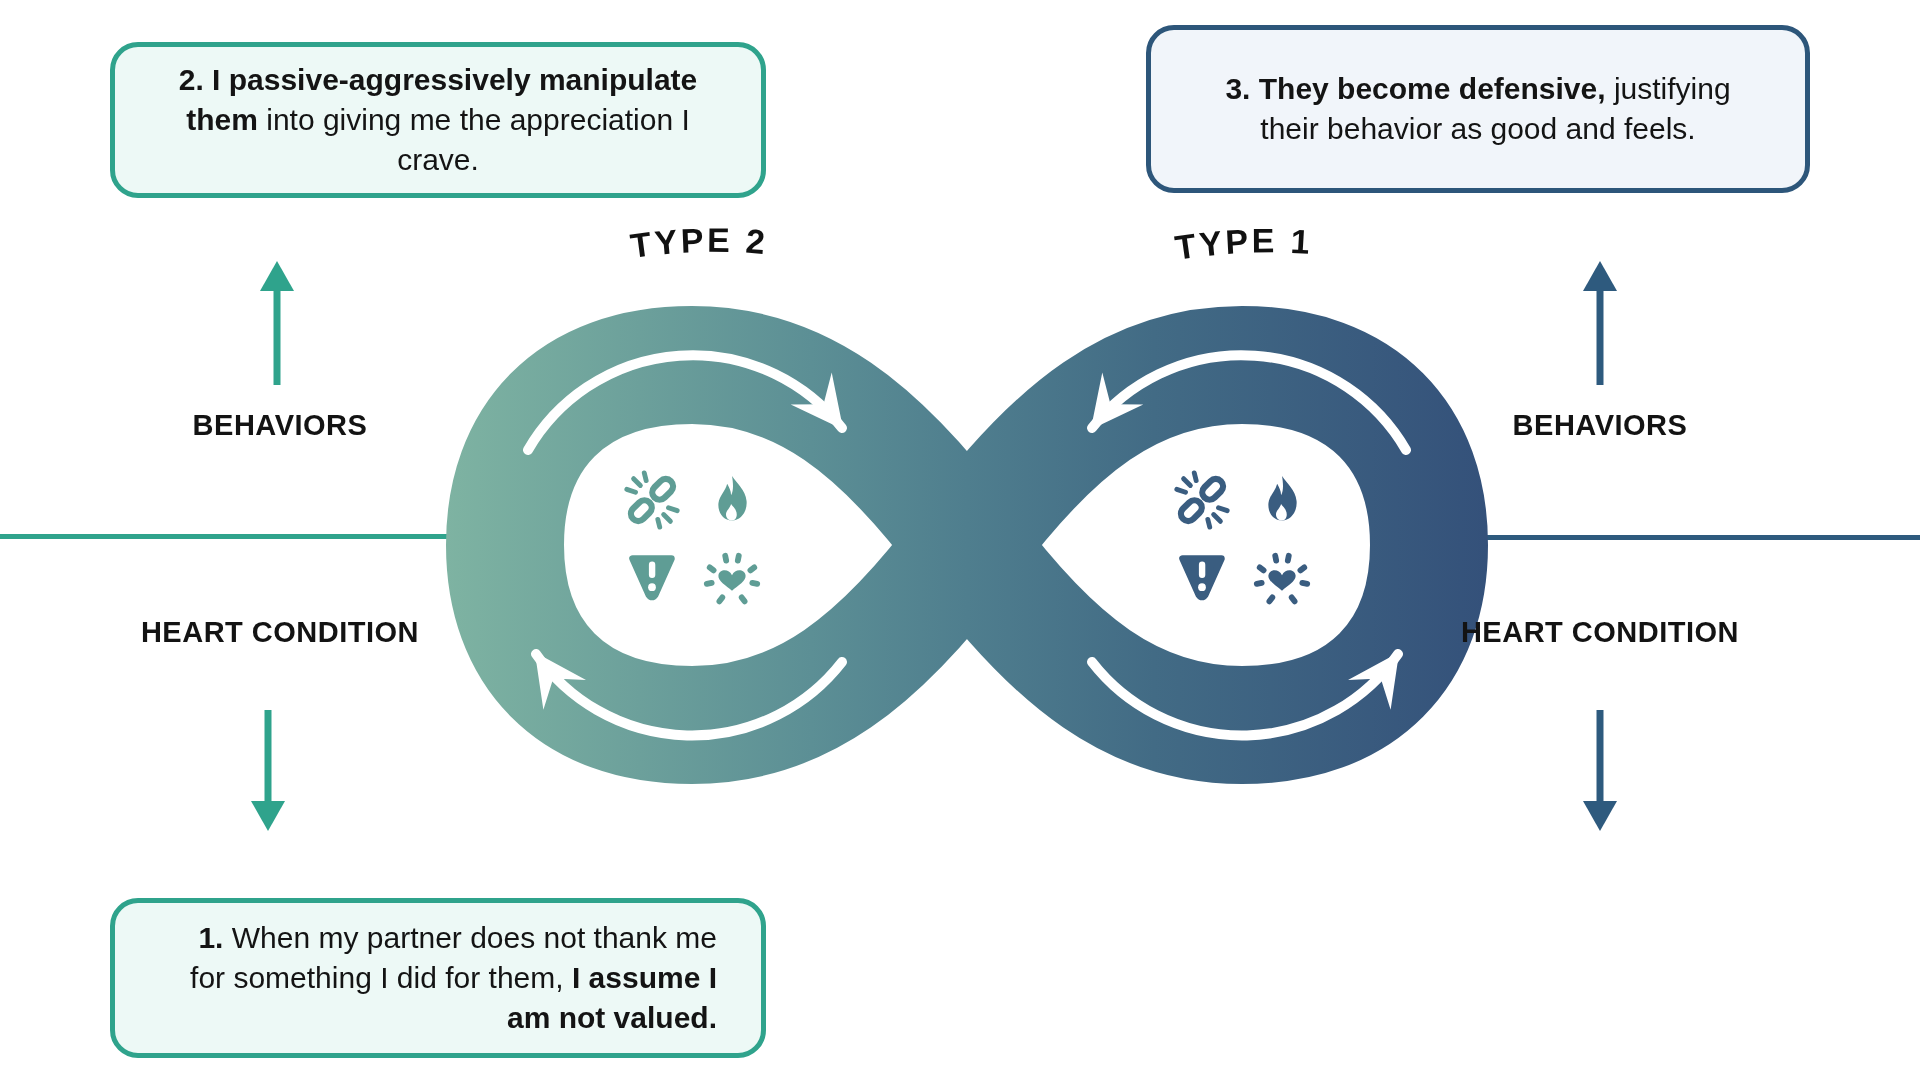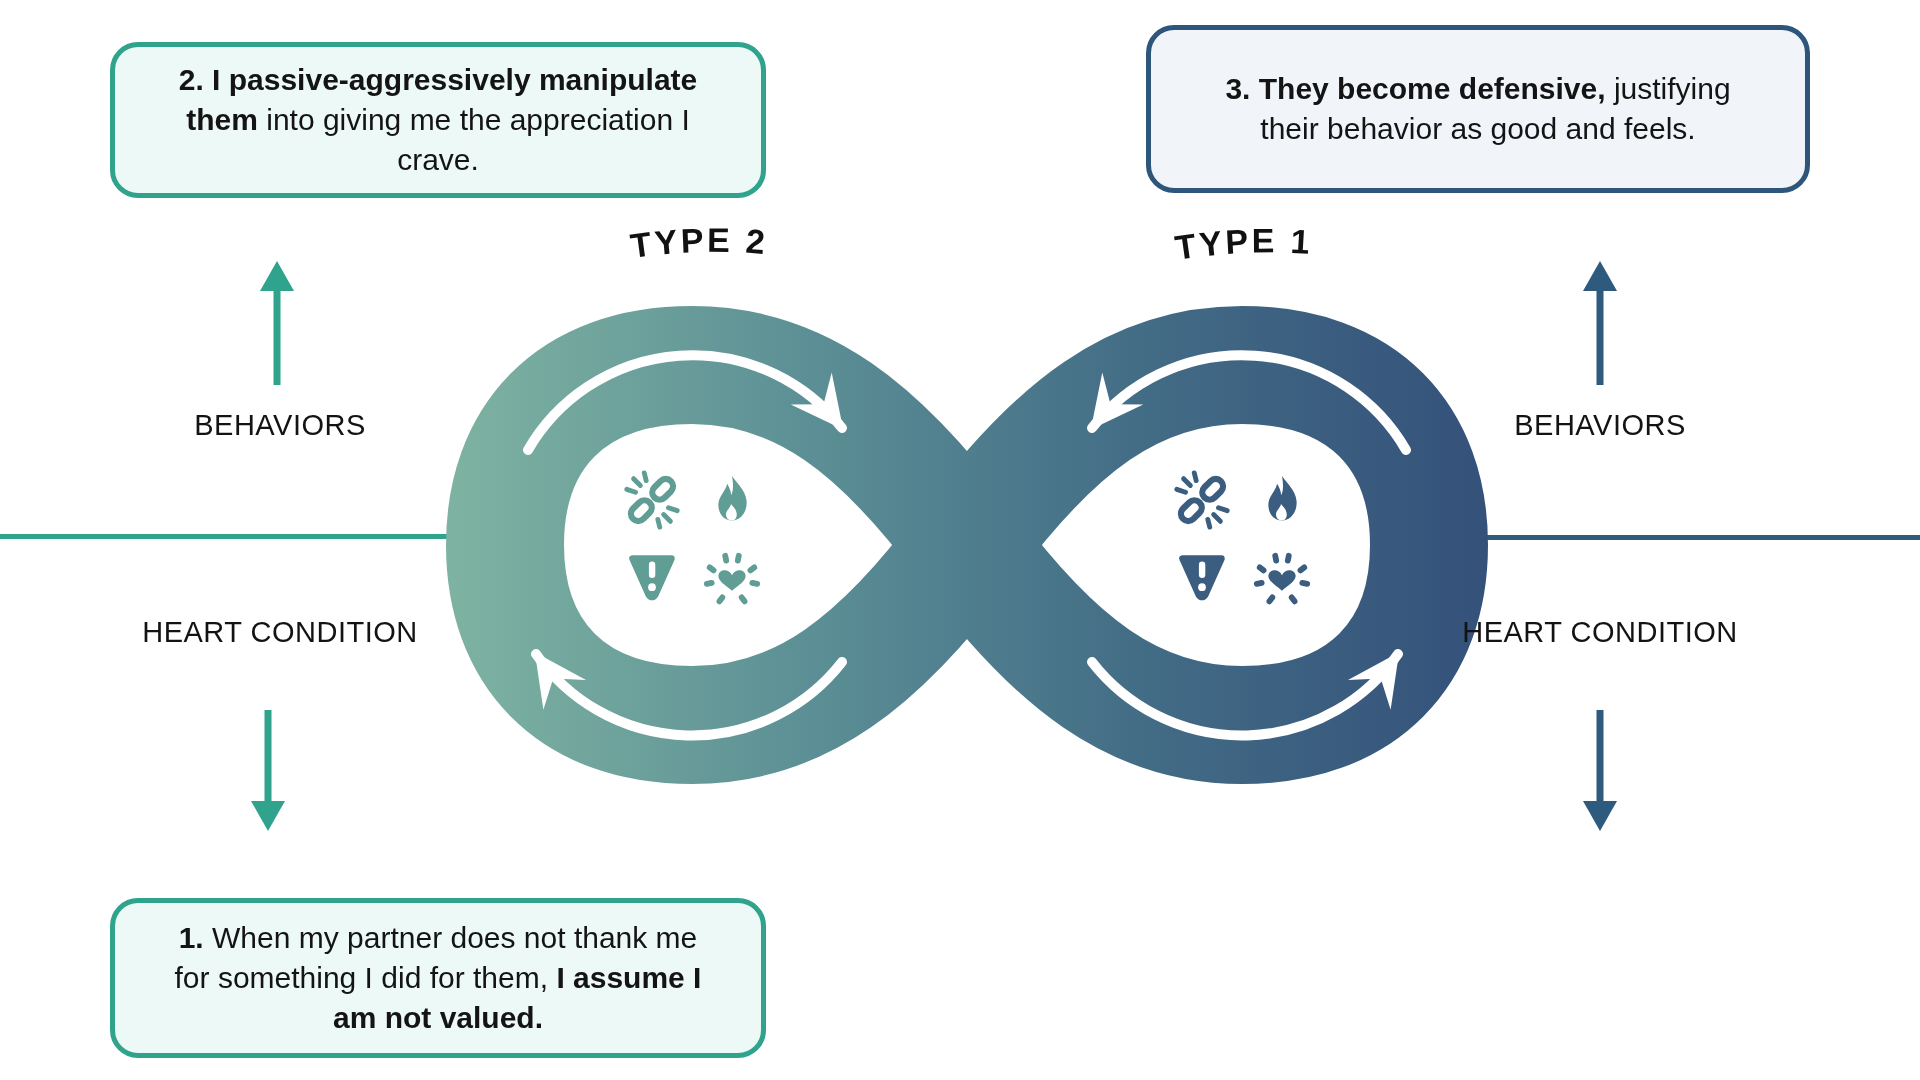--- a/index.html
+++ b/index.html
@@ -10,21 +10,21 @@
   .stage svg.diagram{position:absolute;left:0;top:0;}
   .box{
     position:absolute;box-sizing:border-box;border-radius:28px;border:5px solid;
     display:flex;align-items:center;justify-content:center;text-align:center;
     font-size:30px;line-height:1.34;padding:14px 44px;color:#141414;
   }
   .box.teal{border-color:#2fa38c;background:#edf9f6;}
   .box.navy{border-color:#2d567a;background:#f1f5fa;}
   .box .b{font-weight:700;}
   .side-label{
-    position:absolute;width:300px;text-align:center;font-weight:400;font-size:29px;
+    position:absolute;width:300px;text-align:center;font-weight:700;font-size:29px;
     letter-spacing:0.5px;color:#131313;line-height:1.18;
   }
   .arc-label{font-weight:700;font-size:34px;letter-spacing:3px;fill:#111111;}
 </style>
 </head>
 <body>
 
 <div class="stage">
 
   <svg class="diagram" width="1920" height="1080" viewBox="0 0 1920 1080">
@@ -135,21 +135,21 @@
   </svg>
 
   <div class="box teal" style="left:110px;top:22px;width:656px;height:156px;margin-top:20px;">
     <div><span class="b">2. I passive-aggressively manipulate them</span><span> into giving me the appreciation I crave.</span></div>
   </div>
 
   <div class="box navy" style="left:1146px;top:25px;width:664px;height:168px;">
     <div><span class="b">3. They become defensive,</span><span> justifying their behavior as good and feels.</span></div>
   </div>
 
-  <div class="box teal" style="left:110px;top:898px;width:656px;height:160px;">
+  <div class="box teal" style="left:110px;top:898px;width:656px;height:160px;text-align:right;">
     <div><span class="b">1.</span><span> When my partner does not thank me for something I did for them, </span><span class="b">I assume I am not valued.</span></div>
   </div>
 
 
   <div class="side-label" style="left:130px;top:408px;">BEHAVIORS</div>
 
   <div class="side-label" style="left:130px;top:615px;">HEART CONDITION</div>
 
   <div class="side-label" style="left:1450px;top:408px;">BEHAVIORS</div>
 

